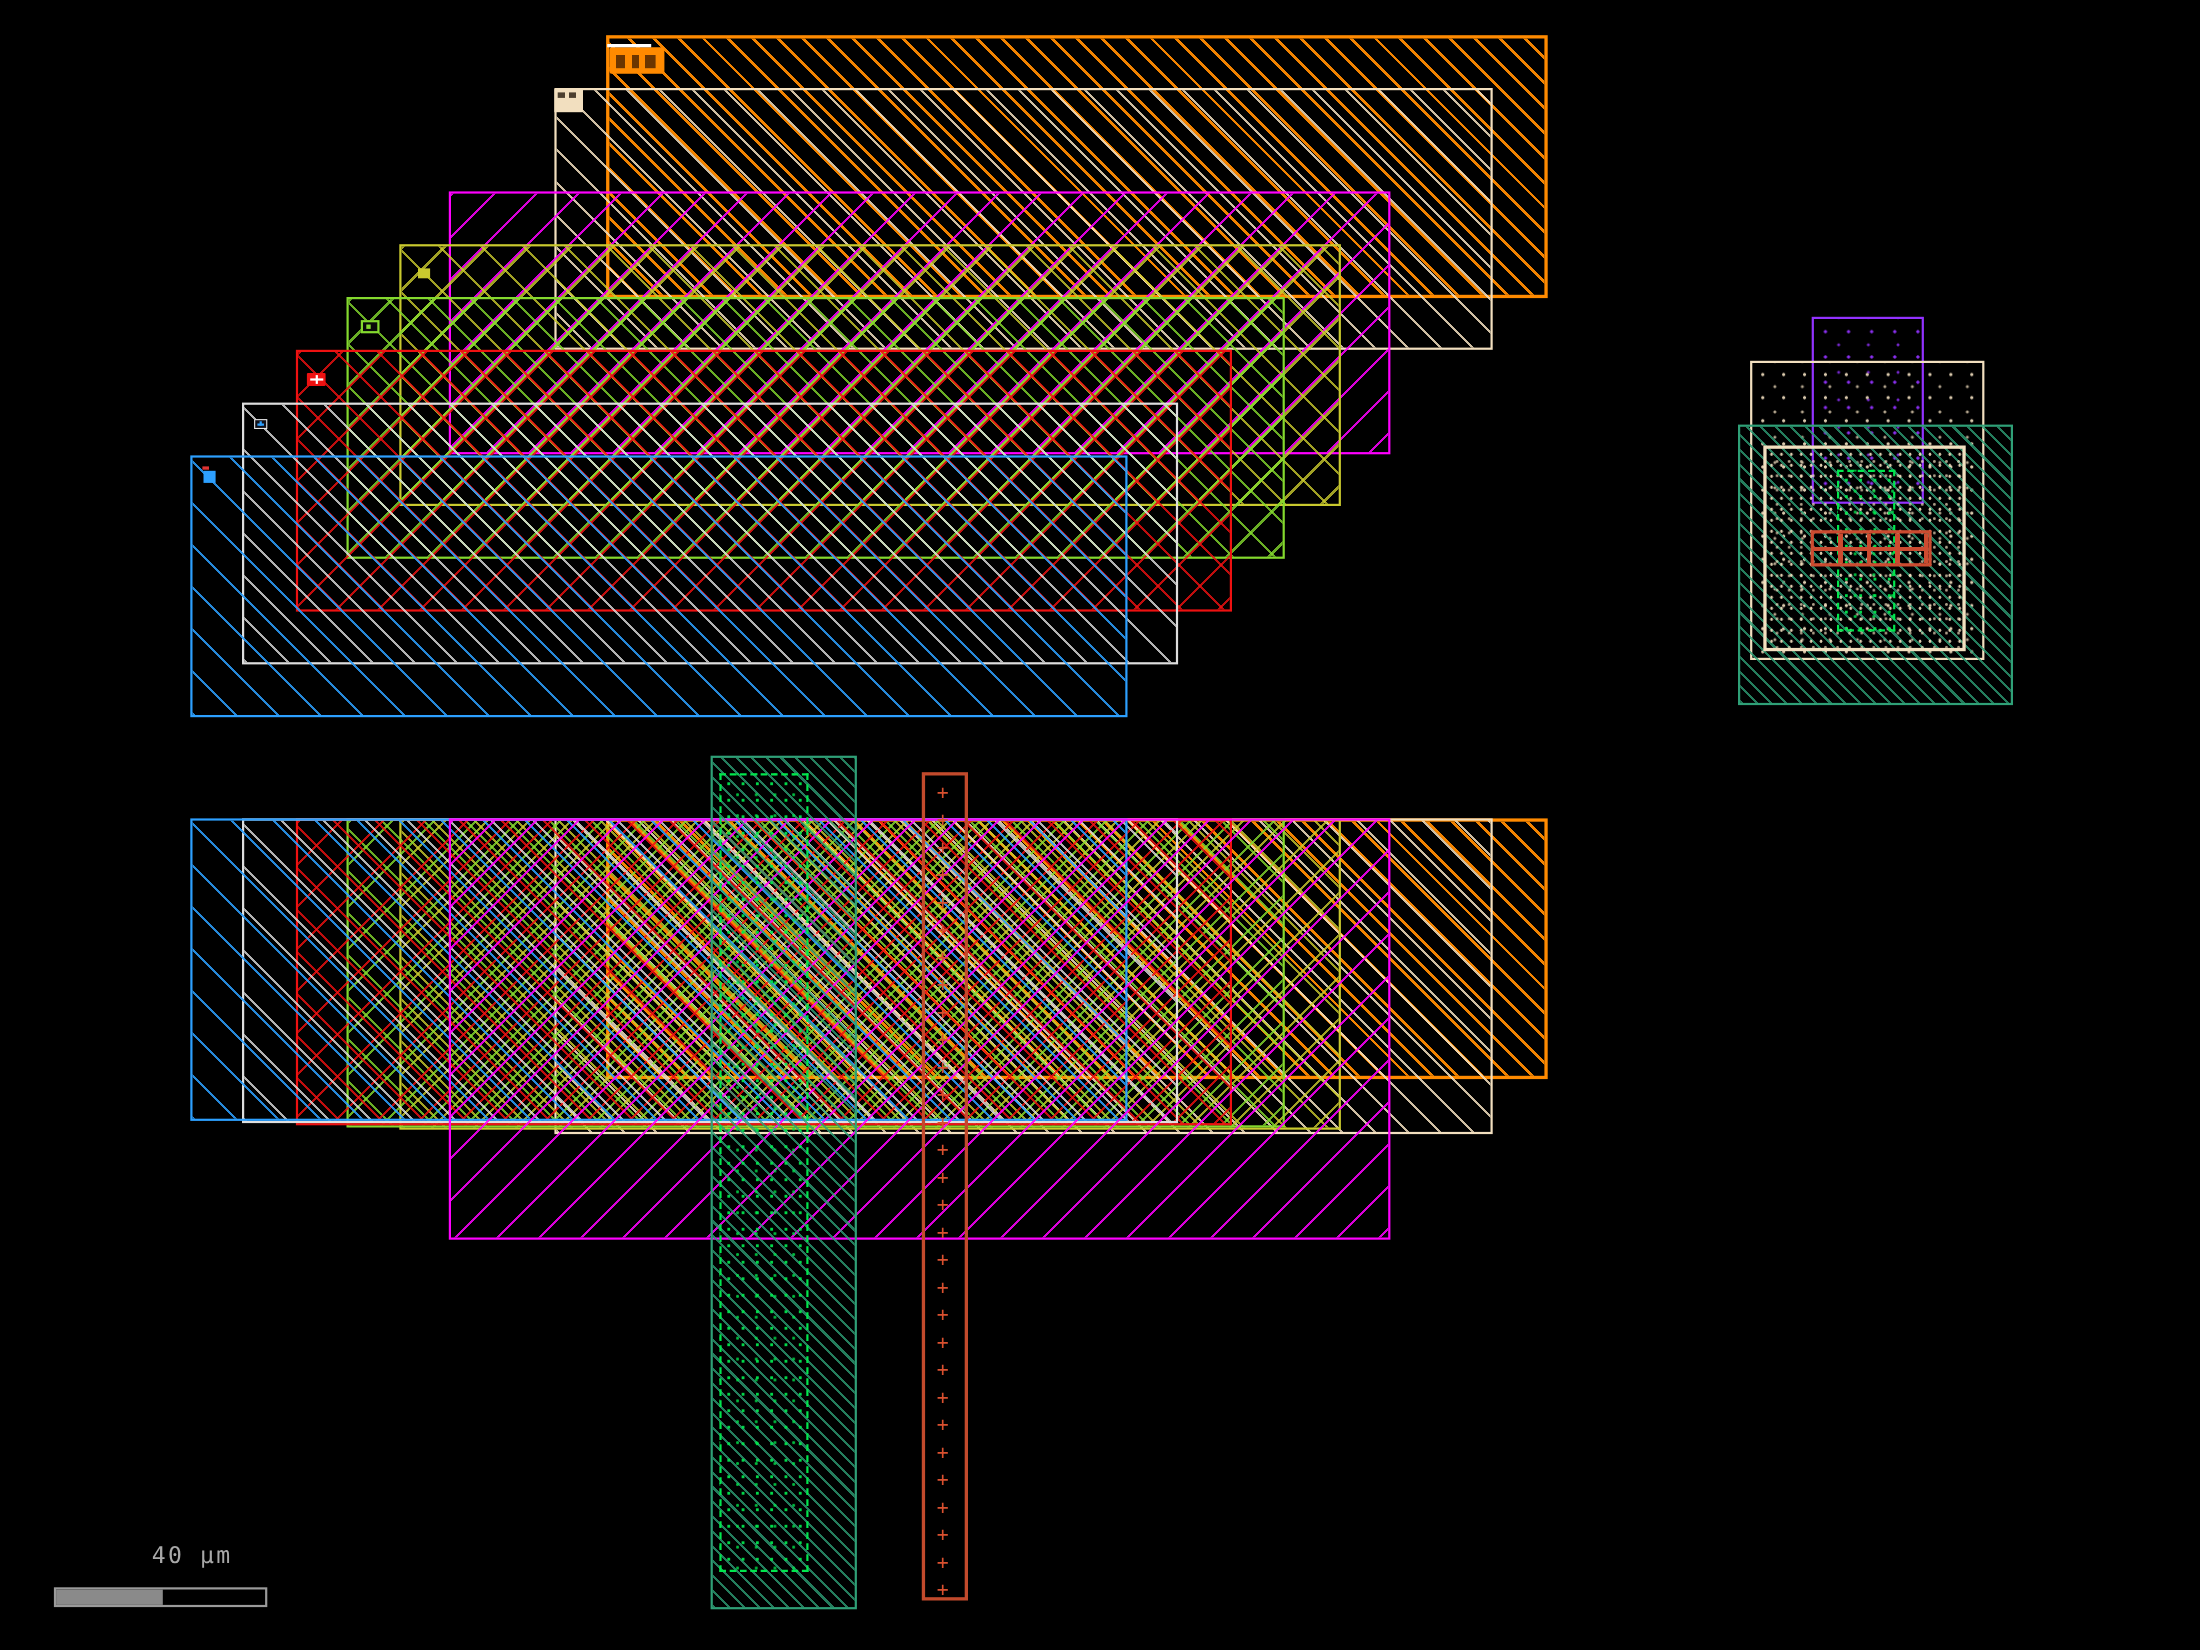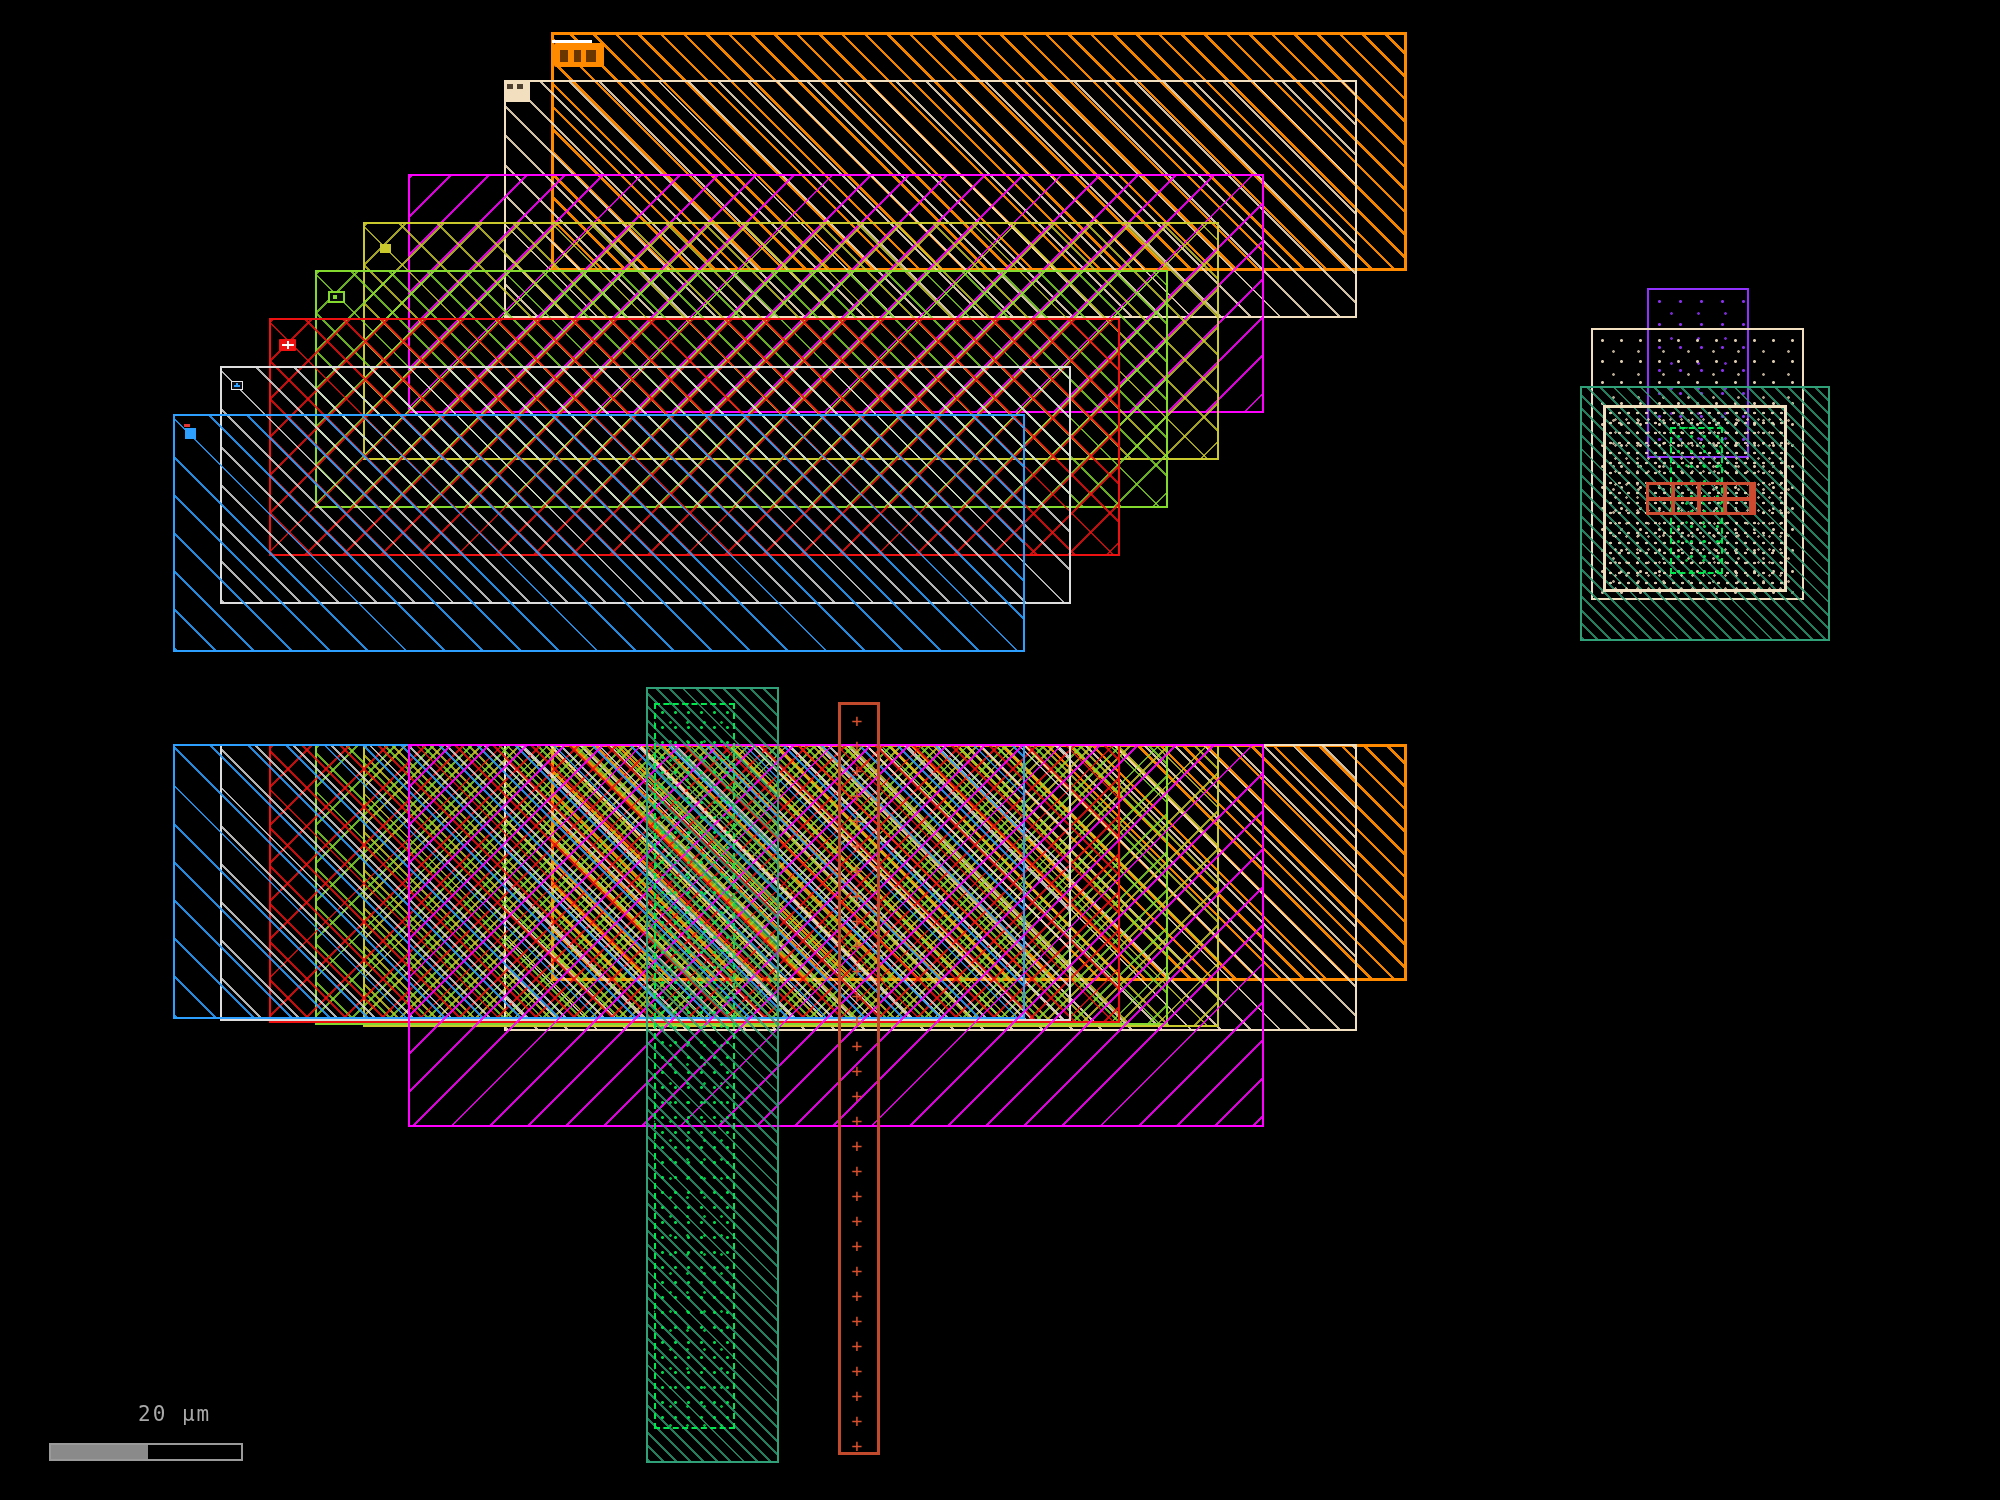--- a/index.html
+++ b/index.html
@@ -94,21 +94,21 @@
   
   #scalebar-label{position:absolute;color:#a8a8a8;font-size:21px;letter-spacing:2px;}
   #scalebar{position:absolute;border:2px solid #9a9a9a;box-sizing:border-box;background:#000;}
   #scalebar-fill{position:absolute;left:0;top:0;height:100%;background:#8a8a8a;}
 </style>
 </head>
 <body>
 
 <div id="viewport" class="grid-on" style="width: 2000px; height: 1500px; background: rgb(0, 0, 0);">
 
-  <div id="scalebar-label" style="left: 138px; top: 1402px;">20 µm</div>
+  <div id="scalebar-label" style="left: 138px; top: 1402px;">40 µm</div>
   <div id="scalebar" style="left: 49px; top: 1443px; width: 194px; height: 18px; border-color: rgb(154, 154, 154);">
     <div id="scalebar-fill" style="width: 97px; background: rgb(138, 138, 138);"></div>
   </div>
 <div class="shape hatch-orange" style="left: 551px; top: 32px; width: 856px; height: 239px;"></div>
     <div class="shape hatch-wheat" style="left: 504px; top: 80px; width: 853px; height: 238px;"></div>
     <div class="shape hatch-magenta" style="left: 408px; top: 174px; width: 856px; height: 239px;"></div>
     <div class="shape hatch-yellow" style="left: 363px; top: 222px; width: 856px; height: 238px;"></div>
     <div class="shape hatch-green" style="left: 315px; top: 270px; width: 853px; height: 238px;"></div>
     <div class="shape hatch-red" style="left: 269px; top: 318px; width: 851px; height: 238px;"></div>
     <div class="shape hatch-gray" style="left: 220px; top: 366px; width: 851px; height: 238px;"></div>

